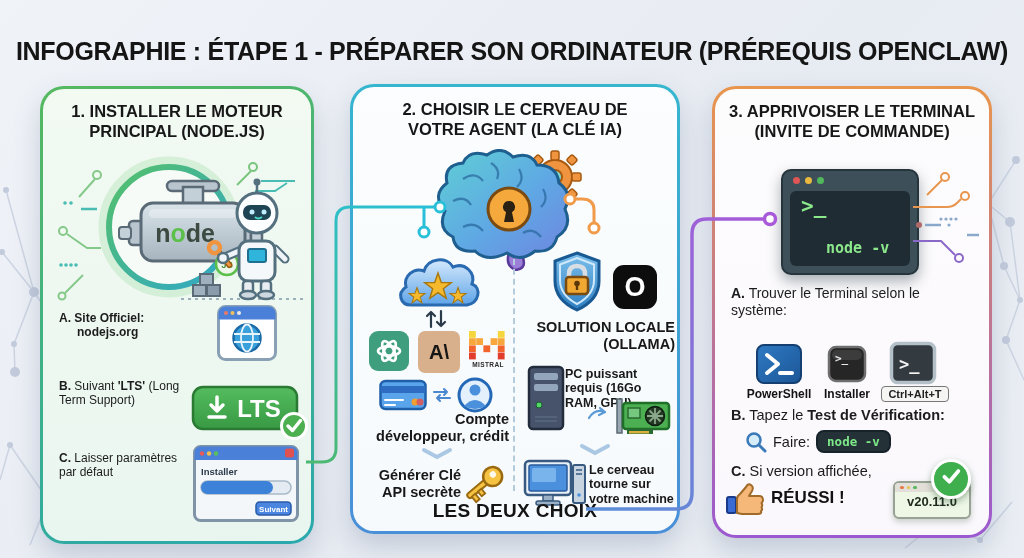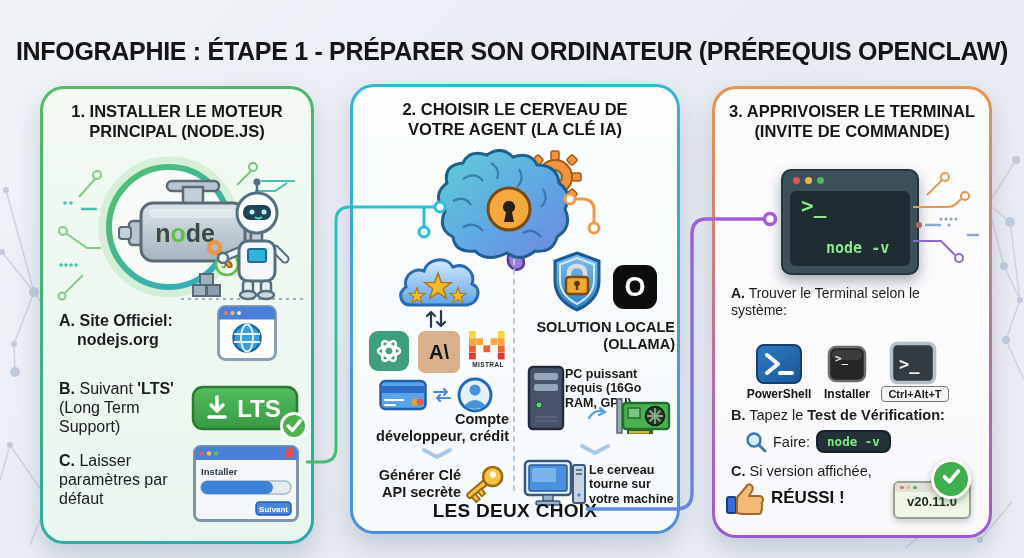--- a/index.html
+++ b/index.html
@@ -17,21 +17,21 @@
                linear-gradient(160deg,#55b95f,#2aa8ae) border-box;}
   .panel2{left:350px;top:84px;width:324px;height:444px;
     background:linear-gradient(180deg,#fbfdfe,#f6fafc) padding-box,
                linear-gradient(180deg,#35b6cf,#4a8fd8) border-box;}
   .panel3{left:712px;top:86px;width:274px;height:446px;
     background:linear-gradient(180deg,#fdfcfd,#faf8fc) padding-box,
                linear-gradient(180deg,#e8954d,#9b59d0) border-box;}
   .ph{position:absolute;top:12px;left:0;right:0;margin:0 auto;text-align:center;
     font-size:16.5px;line-height:1.22;font-weight:800;color:#171717;}
   .b{font-weight:800;}
-  .steplbl{position:absolute;font-size:16px;line-height:1.2;color:#1c1c1c;}
+  .steplbl{position:absolute;font-size:12px;line-height:1.2;color:#1c1c1c;}
   .chev{position:absolute;}
   .ctext{font-weight:700;color:#181818;text-align:right;line-height:1.15;}
   .footer2{position:absolute;bottom:9px;left:0;right:0;text-align:center;
     font-size:19px;font-weight:800;color:#141414;letter-spacing:.3px;}
   .logo-sq{display:flex;align-items:center;justify-content:center;border-radius:8px;}
   .ollama{position:absolute;left:92px;top:14px;width:44px;height:44px;border-radius:11px;
     background:#0d0d0d;color:#fff;display:flex;align-items:center;justify-content:center;
     font-size:27px;font-weight:800;}
   .anthropic{background:#d8b08c;width:42px;height:42px;border-radius:7px;
     font-size:20px;font-weight:800;color:#161616;}

